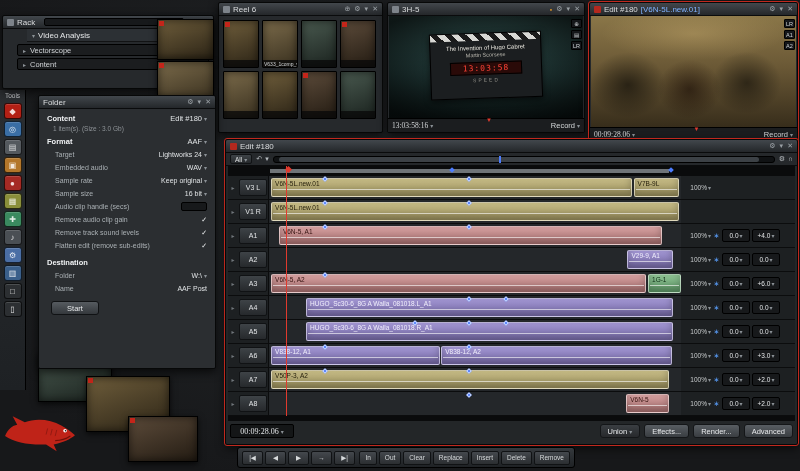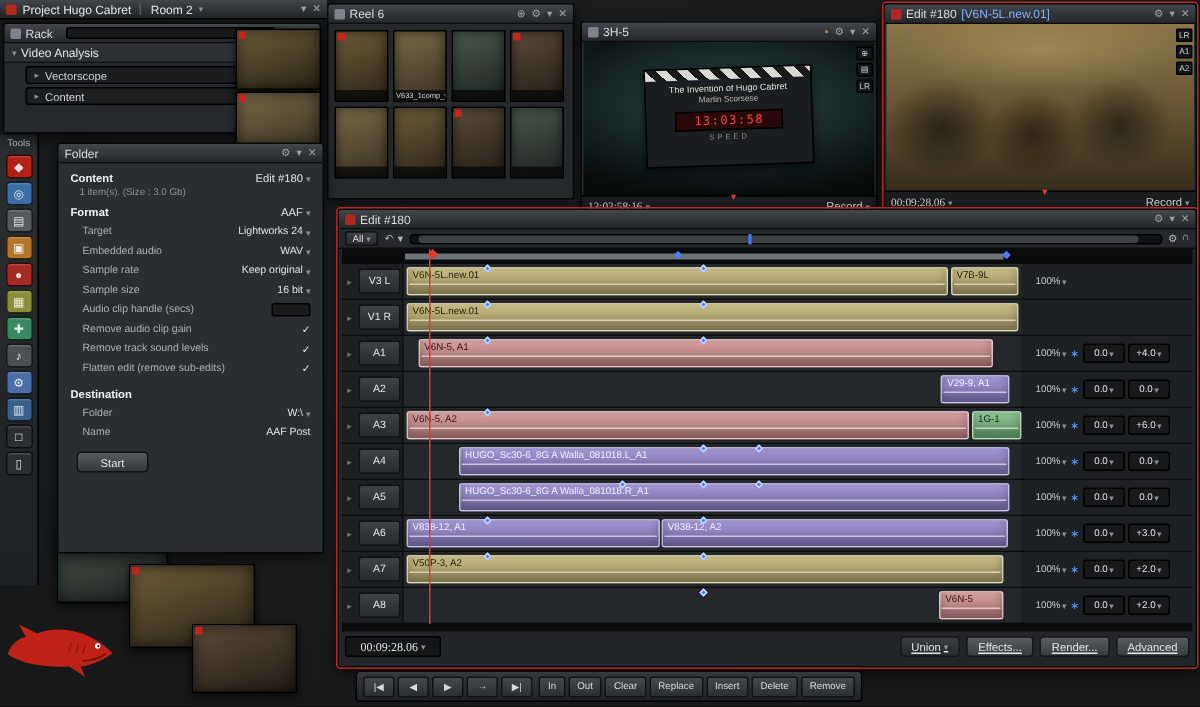--- a/index.html
+++ b/index.html
@@ -26,21 +26,21 @@
 
   
   #projbar { position:absolute; left:0; top:0; width:218px; height:13px; display:flex; align-items:center;
              gap:4px; padding:0 4px; background:linear-gradient(#41464b,#202326);
              border-bottom:1px solid #000; font-size:8px; color:#e2e4e6; z-index:4; }
 
   
   #rack { left:2px; top:15px; width:212px; height:74px; z-index:3; }
   .rack-search { flex:1; height:8px; margin:0 6px; background:#17191b; border:1px solid #000; border-radius:2px; }
   .rack-section { display:flex; align-items:center; gap:3px; height:13px; padding:0 5px;
-                  background:#2c3034; border-bottom:1px solid #121314; font-size:8px; color:#e4e6e8; }
+                  background:#2c3034; border-bottom:1px solid #121314; font-size:8px; color:#e4e6e8;margin-left:24px; }
   .rack-item { display:flex; align-items:center; gap:4px; height:12px; margin:2px 4px 2px 14px;
                background:#1b1d1f; border:1px solid #000; border-radius:2px; padding:0 5px;
                font-size:7.5px; color:#cfd2d5; }
 
   
   #tools { position:absolute; left:0; top:90px; width:26px; height:300px; z-index:2;
            background:linear-gradient(180deg,#2b2e31,#1e2124); border-right:1px solid #000;
            display:flex; flex-direction:column; align-items:center; padding:2px 0; }
   #tools .tools-label { font-size:6.5px; color:#c6c9cc; margin-bottom:2px; }
   .tool-icon { width:18px; height:16px; margin:2px 0; border:1px solid rgba(0,0,0,.7); border-radius:3px;
@@ -71,21 +71,21 @@
                 box-shadow:inset 0 0 8px rgba(0,0,0,.6); overflow:hidden; }
   .thumb-cap { position:absolute; left:0; right:0; bottom:0; height:7px; background:rgba(10,10,10,.8);
                font-size:5px; color:#cfd2d5; overflow:hidden; white-space:nowrap; padding:1px 1px 0; }
   .red-mark { position:absolute; top:1px; left:1px; width:5px; height:5px; background:#c4251a; }
   .tv1 { background:linear-gradient(160deg,#6e5d3b,#2c2416); }
   .tv2 { background:linear-gradient(160deg,#49594f,#1b231f); }
   .tv3 { background:linear-gradient(160deg,#7a6a4a,#39301f); }
   .tv4 { background:linear-gradient(160deg,#5c4b3a,#241c13); }
 
   
-  #viewer-src { left:387px; top:14px; width:198px; height:131px; }
+  #viewer-src { left:387px; top:2px; width:198px; height:131px; }
   #viewer-edit { left:589px; top:2px; width:209px; height:140px; }
   .video { position:absolute; left:1px; right:1px; top:13px; bottom:14px; overflow:hidden; background:#000; }
   #viewer-src .video { background:
       radial-gradient(ellipse 70% 60% at 50% 50%, rgba(0,0,0,0) 40%, rgba(0,0,0,.65) 100%),
       linear-gradient(180deg,#27413f 0%, #1b2f2e 55%, #0e1a1a 100%); }
   #viewer-edit .video { background:
       radial-gradient(ellipse 26% 42% at 18% 62%, rgba(0,0,0,.55), transparent 70%),
       radial-gradient(ellipse 22% 38% at 48% 66%, rgba(25,12,5,.6), transparent 70%),
       radial-gradient(ellipse 24% 40% at 76% 60%, rgba(0,0,0,.5), transparent 70%),
       radial-gradient(ellipse 60% 32% at 50% 16%, rgba(228,196,128,.3), transparent 75%),
@@ -143,21 +143,21 @@
   .star { color:#5aa0ff; font-size:7px; width:7px; text-align:center; }
   .vbox { width:28px; height:13px; background:#17191b; border:1px solid #000; border-radius:2px;
           display:inline-flex; align-items:center; justify-content:center; gap:1px; font-size:6.5px; color:#e3e5e7; }
   #tl-playhead { position:absolute; top:0; bottom:0; width:1px; background:#e03a2e; z-index:6; }
   .tl-footstrip { height:5px; background:#0a0b0c; margin:0 2px; }
   .tl-bottom { display:flex; align-items:center; gap:4px; height:20px; padding:0 4px; }
   .tc-box { width:64px; height:14px; background:#141617; border:1px solid #000; border-radius:2px;
             display:flex; align-items:center; justify-content:center; gap:2px; font-size:8px; color:#dfe2e4; }
   .tl-btn { height:14px; padding:0 7px; background:linear-gradient(#585d62,#393d41); border:1px solid #141618;
             border-radius:3px; color:#e5e7e9; font-size:7.5px; display:inline-flex; align-items:center; gap:2px;
-            font-family:"Liberation Sans",sans-serif;text-decoration:underline; }
+            font-family:"Liberation Sans",sans-serif; }
   .tl-btn.dark { background:linear-gradient(#3a3e42,#27292c); }
 
   
   #transport { position:absolute; left:237px; top:447px; width:338px; height:21px; z-index:5;
                background:linear-gradient(#35393d,#1f2225); border:1px solid #000; border-radius:3px;
                display:flex; align-items:center; gap:2px; padding:0 4px; }
   .tr-btn { height:14px; background:linear-gradient(#44484d,#2b2e31); border:1px solid #101214; border-radius:2px;
             color:#d7dadc; font-size:6.5px; padding:0 5px; display:inline-flex; align-items:center; justify-content:center;
             font-family:"Liberation Sans",sans-serif; }
   .tr-btn.icon { width:21px; padding:0; }
@@ -167,32 +167,20 @@
   .float-thumb { position:absolute; border:1px solid #000; box-shadow:0 2px 6px rgba(0,0,0,.7);
                  box-sizing:border-box; }
   .float-thumb .inner { position:absolute; inset:0; box-shadow:inset 0 0 10px rgba(0,0,0,.6); }
   #shark { position:absolute; left:2px; top:404px; width:76px; height:58px; z-index:1; }
 </style>
 </head>
 <body>
 
 <div id="stage">
 
-  <div id="projbar">
-    <span class="tb-icon"></span>
-    <span>Project Hugo Cabret</span>
-    <span class="sep"></span>
-    <span>Room 2</span>
-    <span class="caret">▾</span>
-    <span class="tb-spacer"></span>
-    <span class="chrome">
-      <span>▾</span>
-      <span>✕</span>
-    </span>
-  </div>
 
   <div class="win" id="rack">
     <div class="titlebar">
       <span class="tb-icon gray"></span>
       <span>Rack</span>
       <span class="rack-search"></span>
       <span class="chrome">
         <span>⚙</span>
         <span>✕</span>
       </span>

